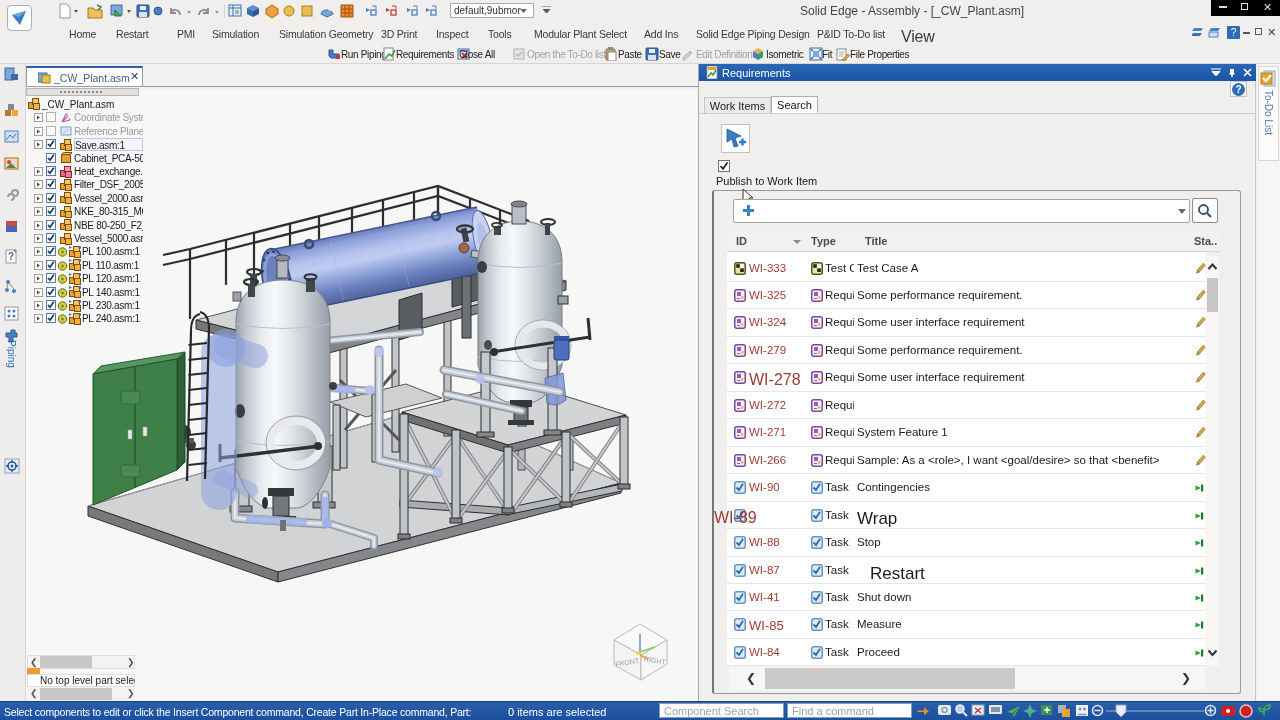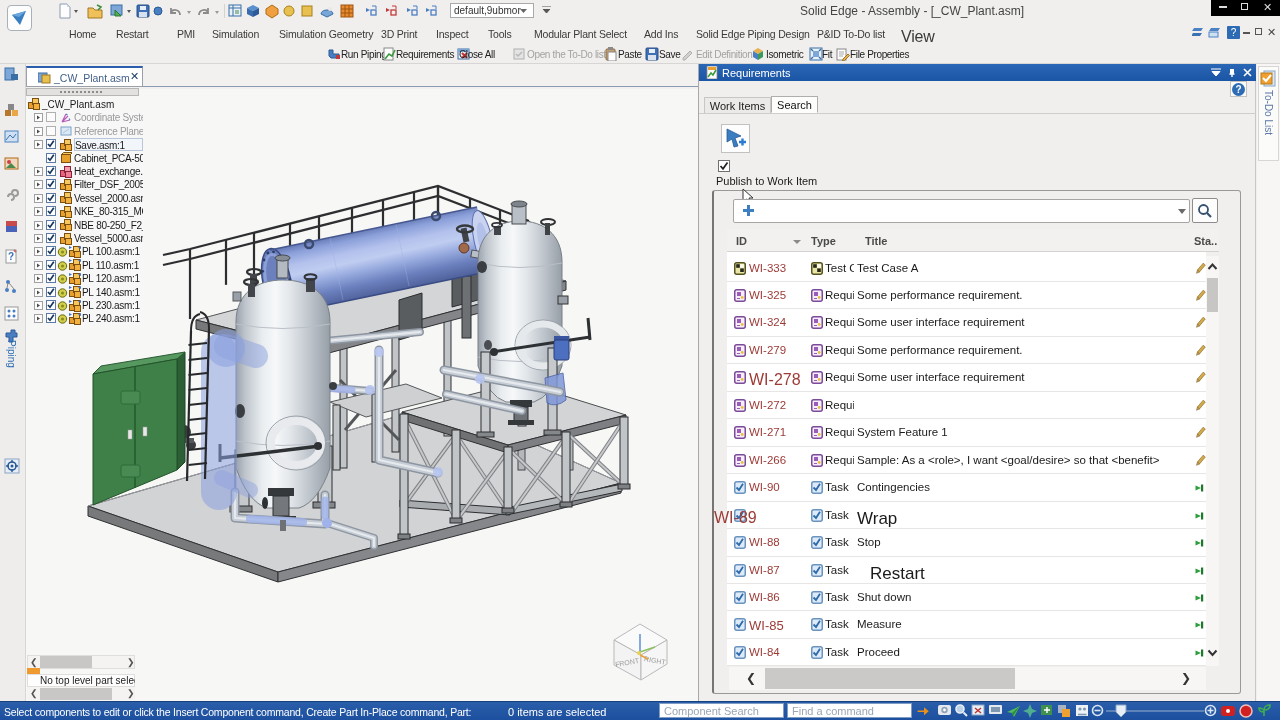--- a/index.html
+++ b/index.html
@@ -1070,21 +1070,21 @@
 <div class="abs" style="left:870px;top:563.5px;width:330px;font-size:17px;color:#1a1a1a;white-space:nowrap;overflow:hidden">Restart</div>
 <svg class="abs" style="left:1194px;top:564.5px" width="12" height="12" viewBox="0 0 12 12">
     <path d="M1.5,3.5 L7,6 L1.5,8.5 Z" fill="#2f9e3f"></path>
     <rect x="7" y="2.5" width="2.2" height="7" fill="#1d7a2c"></rect>
   </svg>
 <div class="abs" style="left:727px;top:610.4px;width:479px;height:1px;background:#e8e6e4"></div>
 <svg class="abs" style="left:734px;top:590.9px" width="12" height="13" viewBox="0 0 12 13">
     <rect x="0.75" y="0.75" width="10.5" height="11.5" rx="2" fill="#ddeafa" stroke="#6a93bd" stroke-width="1.5"></rect>
     <path d="M2.5,6.5 L5,9 L9,2.8" fill="none" stroke="#2e6ba8" stroke-width="1.8"></path>
   </svg>
-<div class="abs" style="left:749px;top:590.9px;font-size:11.5px;color:#9c3a36">WI-86</div>
+<div class="abs" style="left:749px;top:590.9px;font-size:11.5px;color:#9c3a36">WI-41</div>
 <svg class="abs" style="left:811px;top:590.9px" width="12" height="13" viewBox="0 0 12 13">
     <rect x="0.75" y="0.75" width="10.5" height="11.5" rx="2" fill="#ddeafa" stroke="#6a93bd" stroke-width="1.5"></rect>
     <path d="M2.5,6.5 L5,9 L9,2.8" fill="none" stroke="#2e6ba8" stroke-width="1.8"></path>
   </svg>
 <div class="abs" style="left:825px;top:590.9px;width:29px;font-size:11.5px;color:#1a1a1a;white-space:nowrap;overflow:hidden">Task</div>
 <div class="abs" style="left:857px;top:590.9px;width:330px;font-size:11.5px;color:#1a1a1a;white-space:nowrap;overflow:hidden">Shut down</div>
 <svg class="abs" style="left:1194px;top:591.9px" width="12" height="12" viewBox="0 0 12 12">
     <path d="M1.5,3.5 L7,6 L1.5,8.5 Z" fill="#2f9e3f"></path>
     <rect x="7" y="2.5" width="2.2" height="7" fill="#1d7a2c"></rect>
   </svg>

